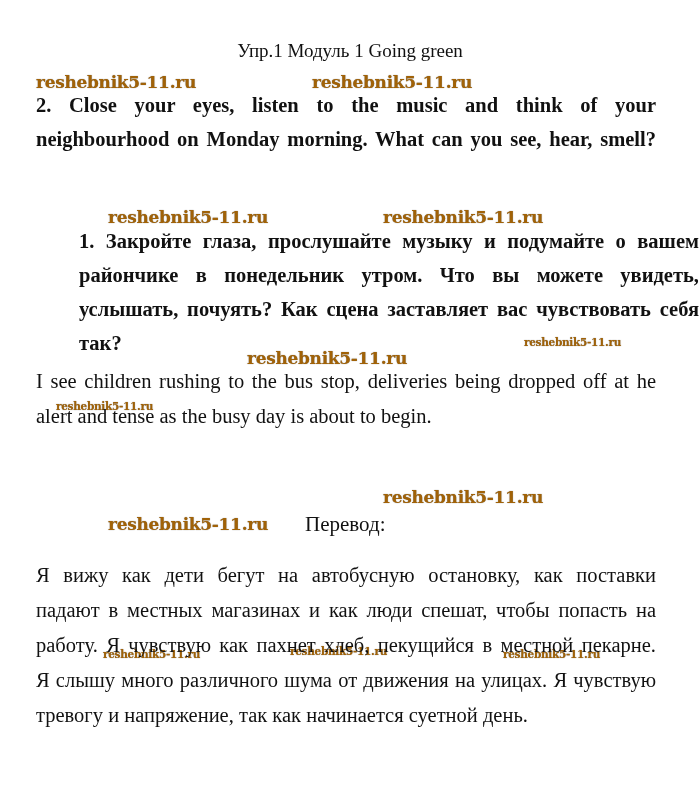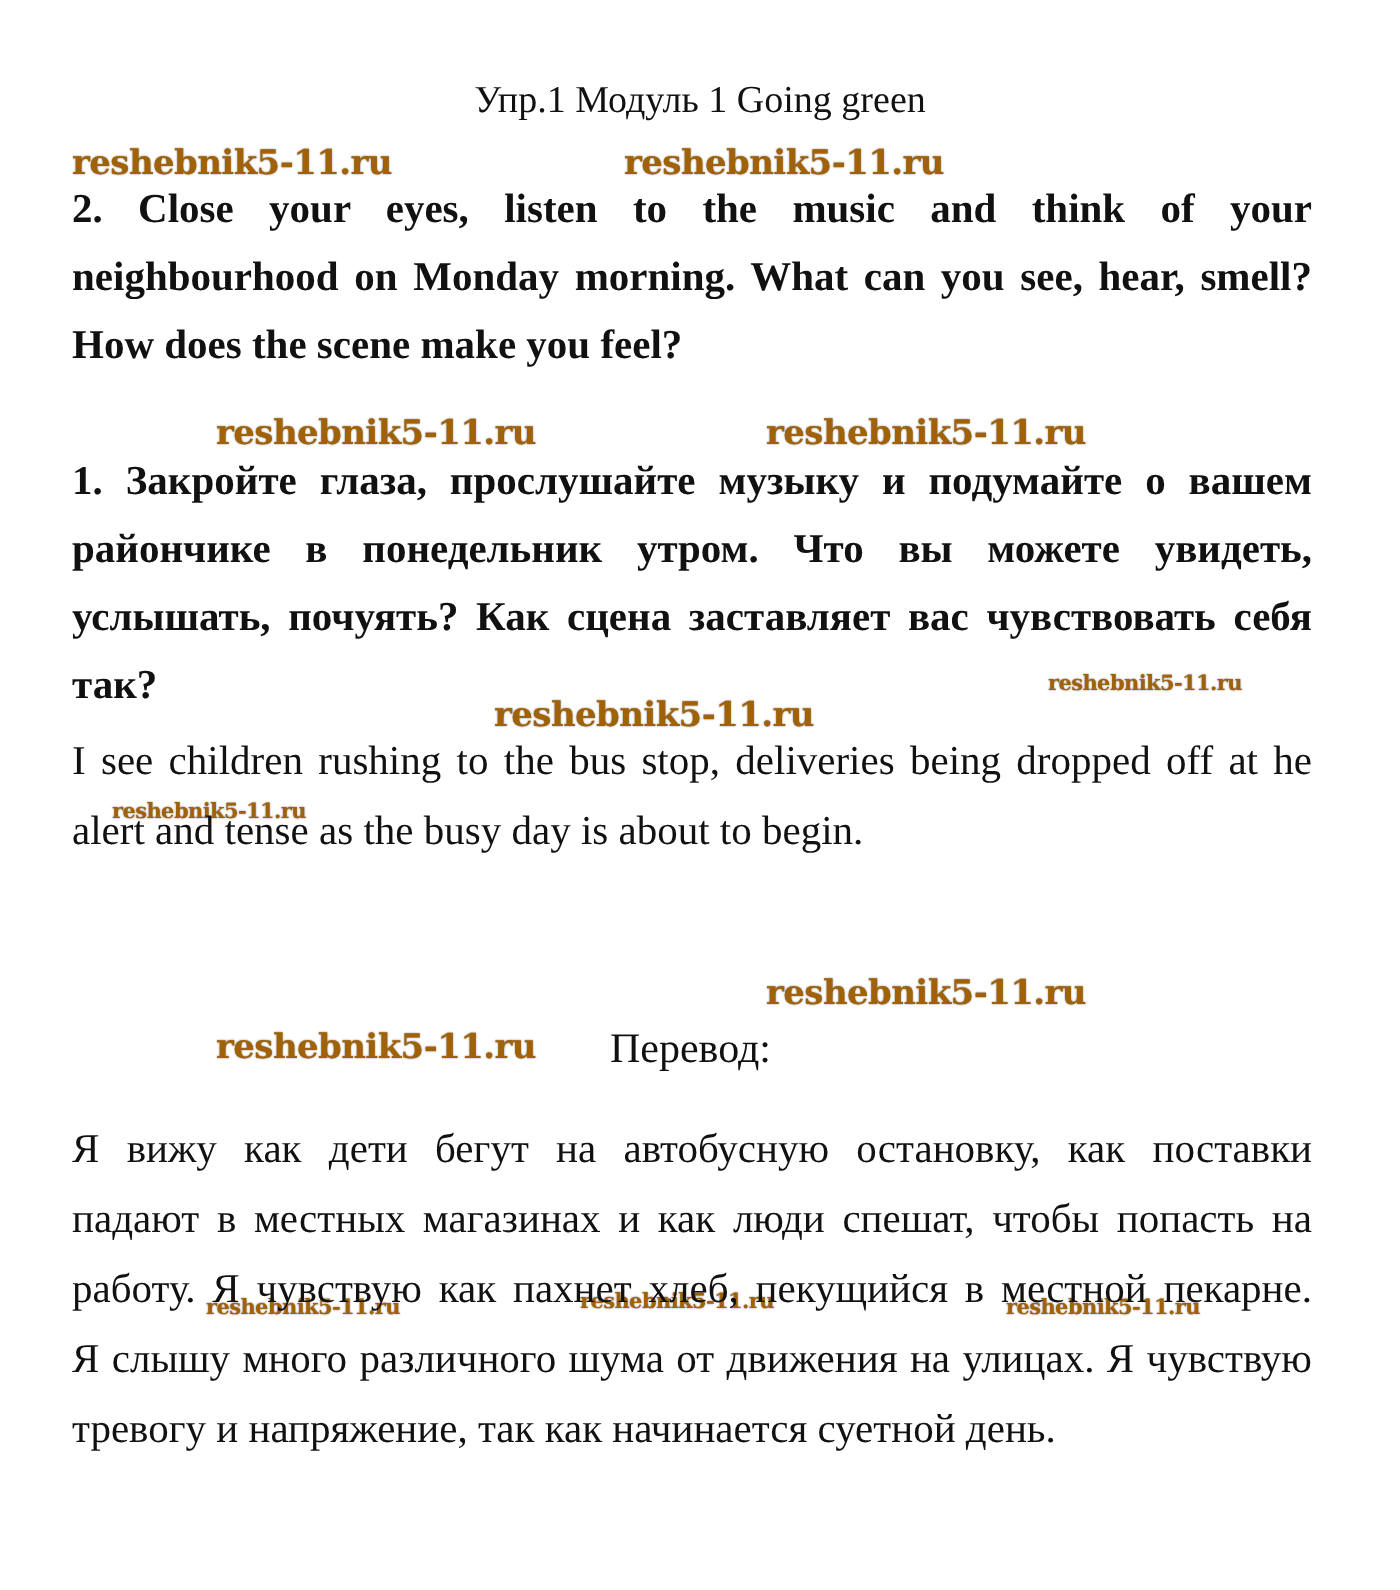--- a/index.html
+++ b/index.html
@@ -29,24 +29,23 @@
 <div class="wm sm" style="left:56px; top:400px;">reshebnik5-11.ru</div>
 <div class="wm lg" style="left:383px; top:487px;">reshebnik5-11.ru</div>
 <div class="wm lg" style="left:108px; top:514px;">reshebnik5-11.ru</div>
 <div class="wm sm" style="left:103px; top:648px;">reshebnik5-11.ru</div>
 <div class="wm sm" style="left:290px; top:645px;">reshebnik5-11.ru</div>
 <div class="wm sm" style="left:503px; top:648px;">reshebnik5-11.ru</div>
 
 <div class="para bold" style="top:88px;">
   <span class="ln">2. Close your eyes, listen to the music and think of your</span>
   <span class="ln">neighbourhood on Monday morning. What can you see, hear, smell?</span>
-  <span class="ln last">How does the scene make you feel?</span>
 </div>
 
-<div class="para bold" style="top:224px;">
+<div class="para bold" style="top:224px;margin-left:43px;">
   <span class="ln">1. Закройте глаза, прослушайте музыку и подумайте о вашем</span>
   <span class="ln">райончике в понедельник утром. Что вы можете увидеть,</span>
   <span class="ln">услышать, почуять? Как сцена заставляет вас чувствовать себя</span>
   <span class="ln last">так?</span>
 </div>
 
 <div class="para norm" style="top:364px;">
   <span class="ln">I see children rushing to the bus stop, deliveries being dropped off at he</span>
   <span class="ln last">alert and tense as the busy day is about to begin.</span>
 </div>

